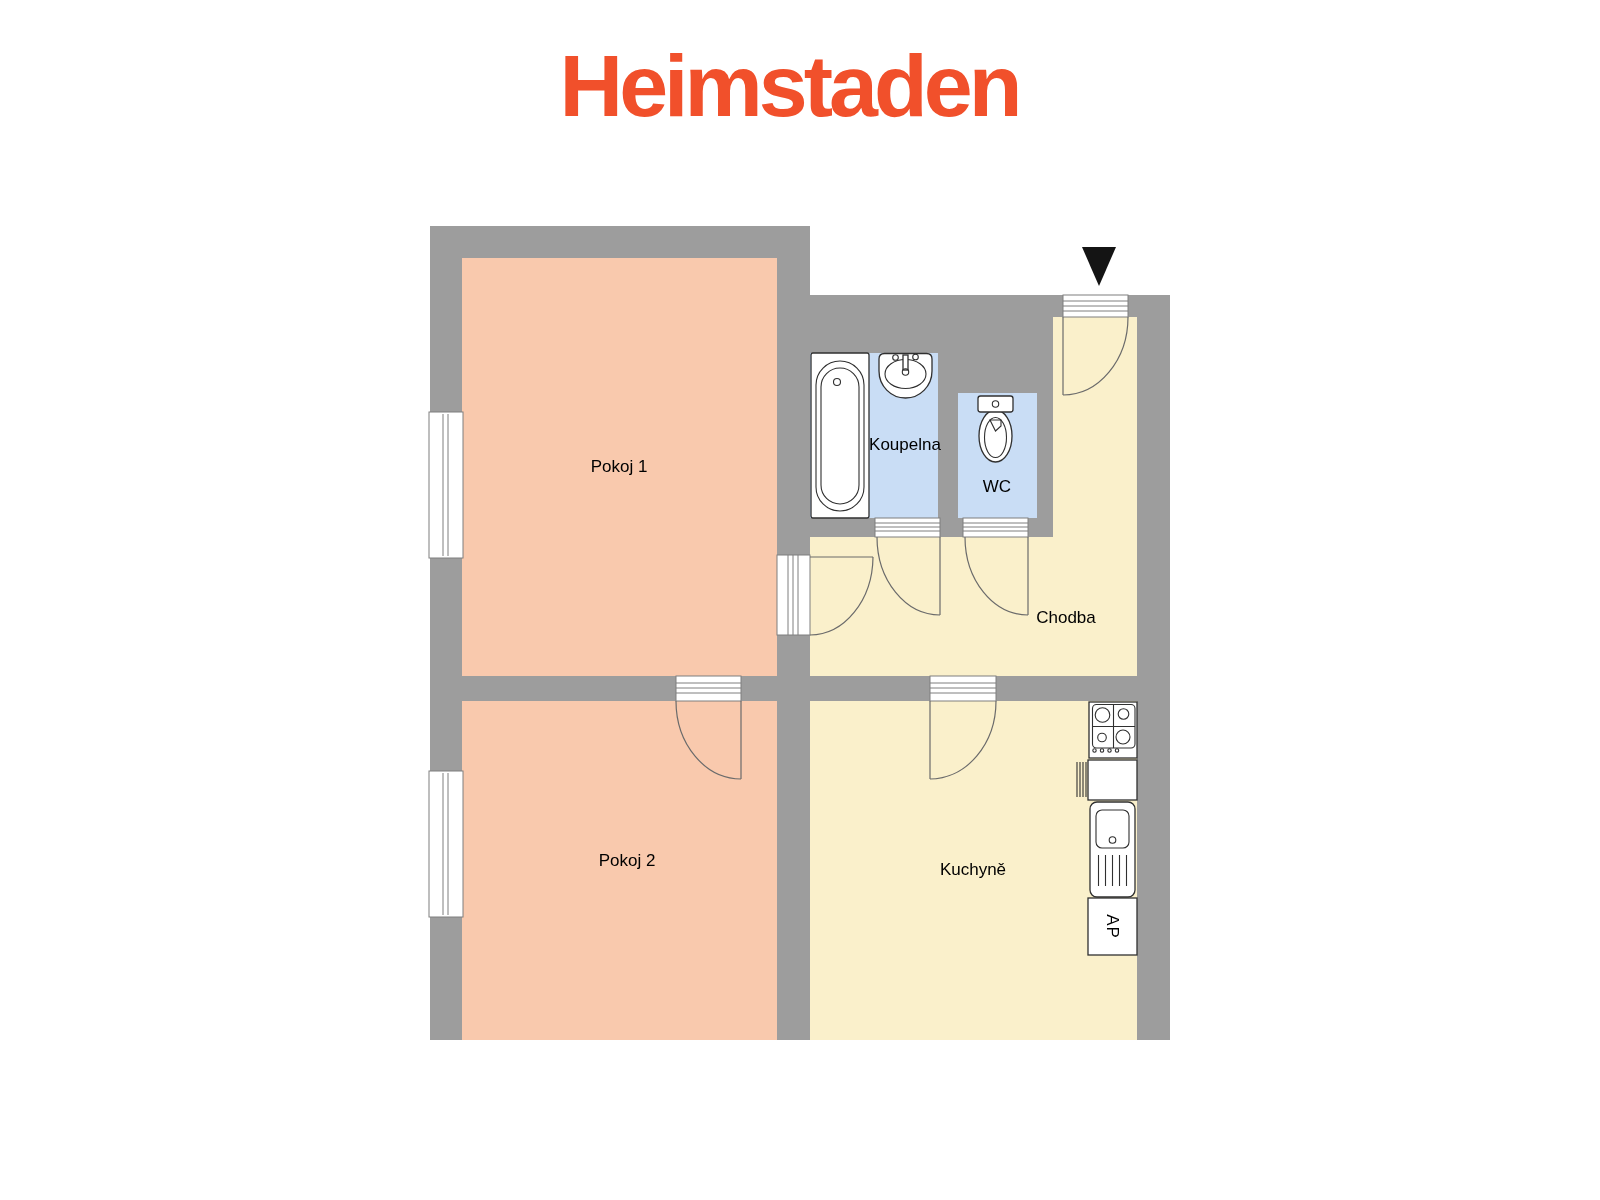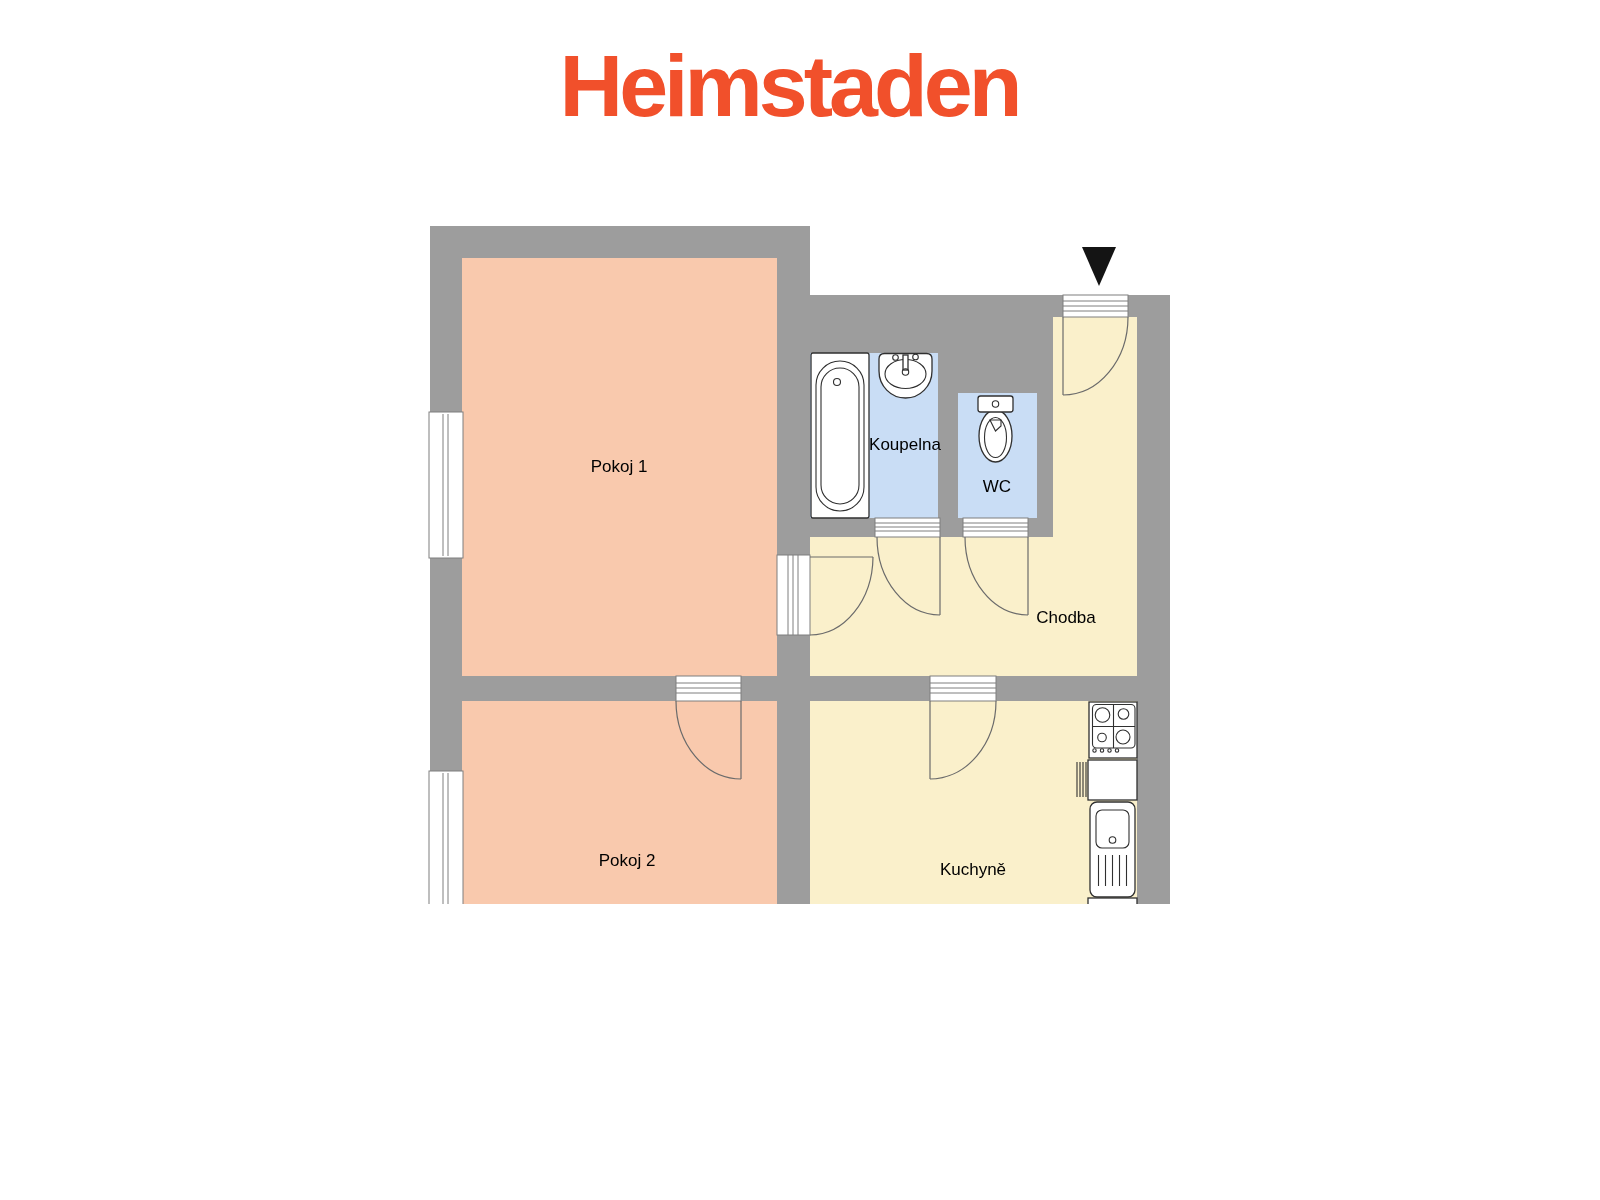--- a/index.html
+++ b/index.html
@@ -1,16 +1,16 @@
 <!DOCTYPE html>
 <html style="--logo: #f1502b; --wall: #9d9d9d; --room-pink: #f9c9ad; --room-cream: #faf0cb; --room-blue: #c9ddf5; --line-gray: #7f7f7f; --door-arc: #6b6b6b; --fixture-stroke: #303030; --triangle: #141414; --footer-text: #3b3b3b;"><head>
 <meta charset="utf-8">
 <style>
   html,body{margin:0;padding:0;background:#ffffff;}
-  .page{position:relative;width:1600px;height:904px;background:#fff;overflow:hidden;
+  .page{position:relative;width:1600px;height:1040px;background:#fff;overflow:hidden;
         font-family:"Liberation Sans",sans-serif;}
   .logo{position:absolute;top:42px;left:0;width:1578px;text-align:center;
         font-family:"Liberation Sans",sans-serif;font-weight:bold;
         font-size:88px;line-height:1;letter-spacing:-4px;color:var(--logo,#f1502b);}
   .footer-note{position:absolute;top:1172px;left:0;width:1600px;text-align:center;
         font-family:"Liberation Sans",sans-serif;font-size:22px;letter-spacing:-0.5px;
         color:var(--footer-text,#3b3b3b);}
   svg.plan{position:absolute;left:0;top:0;}
   .wall{fill:var(--wall,#9d9d9d);}
   .room-pink{fill:var(--room-pink,#f9c9ad);}

